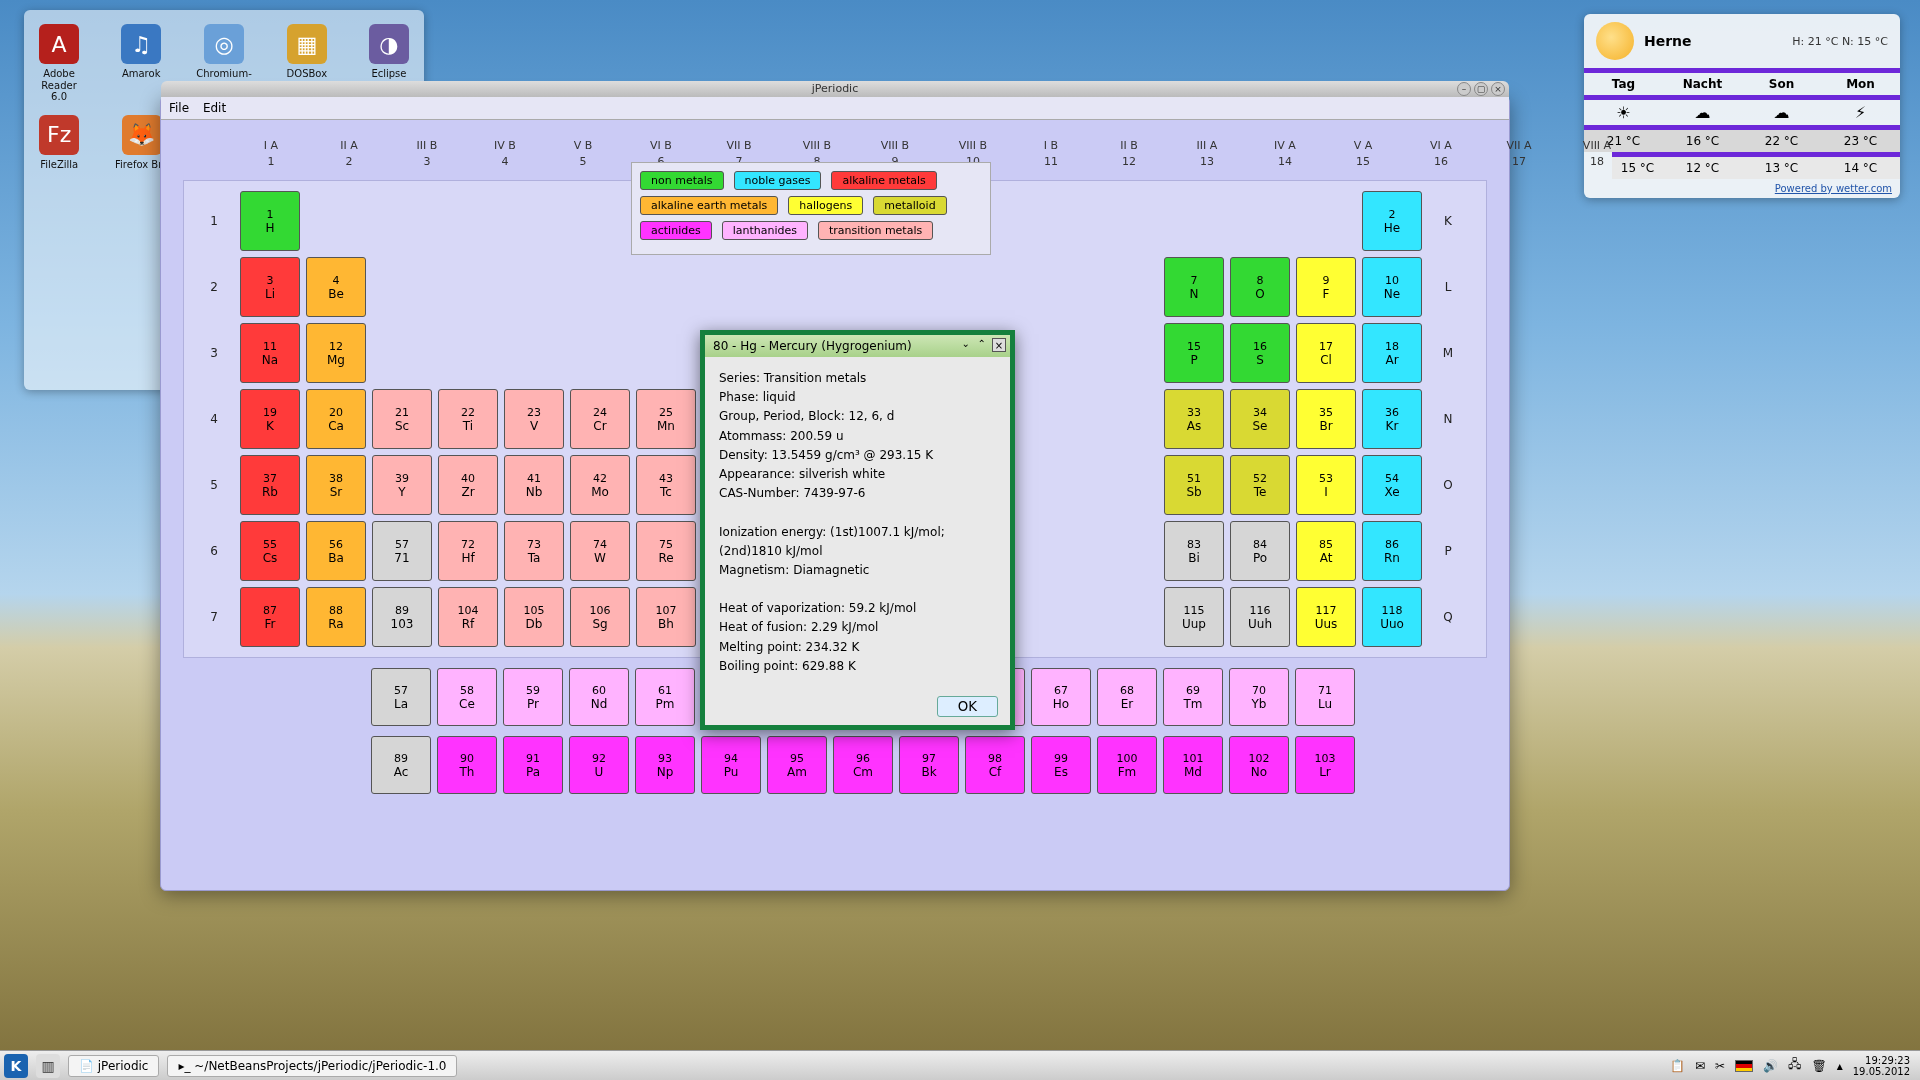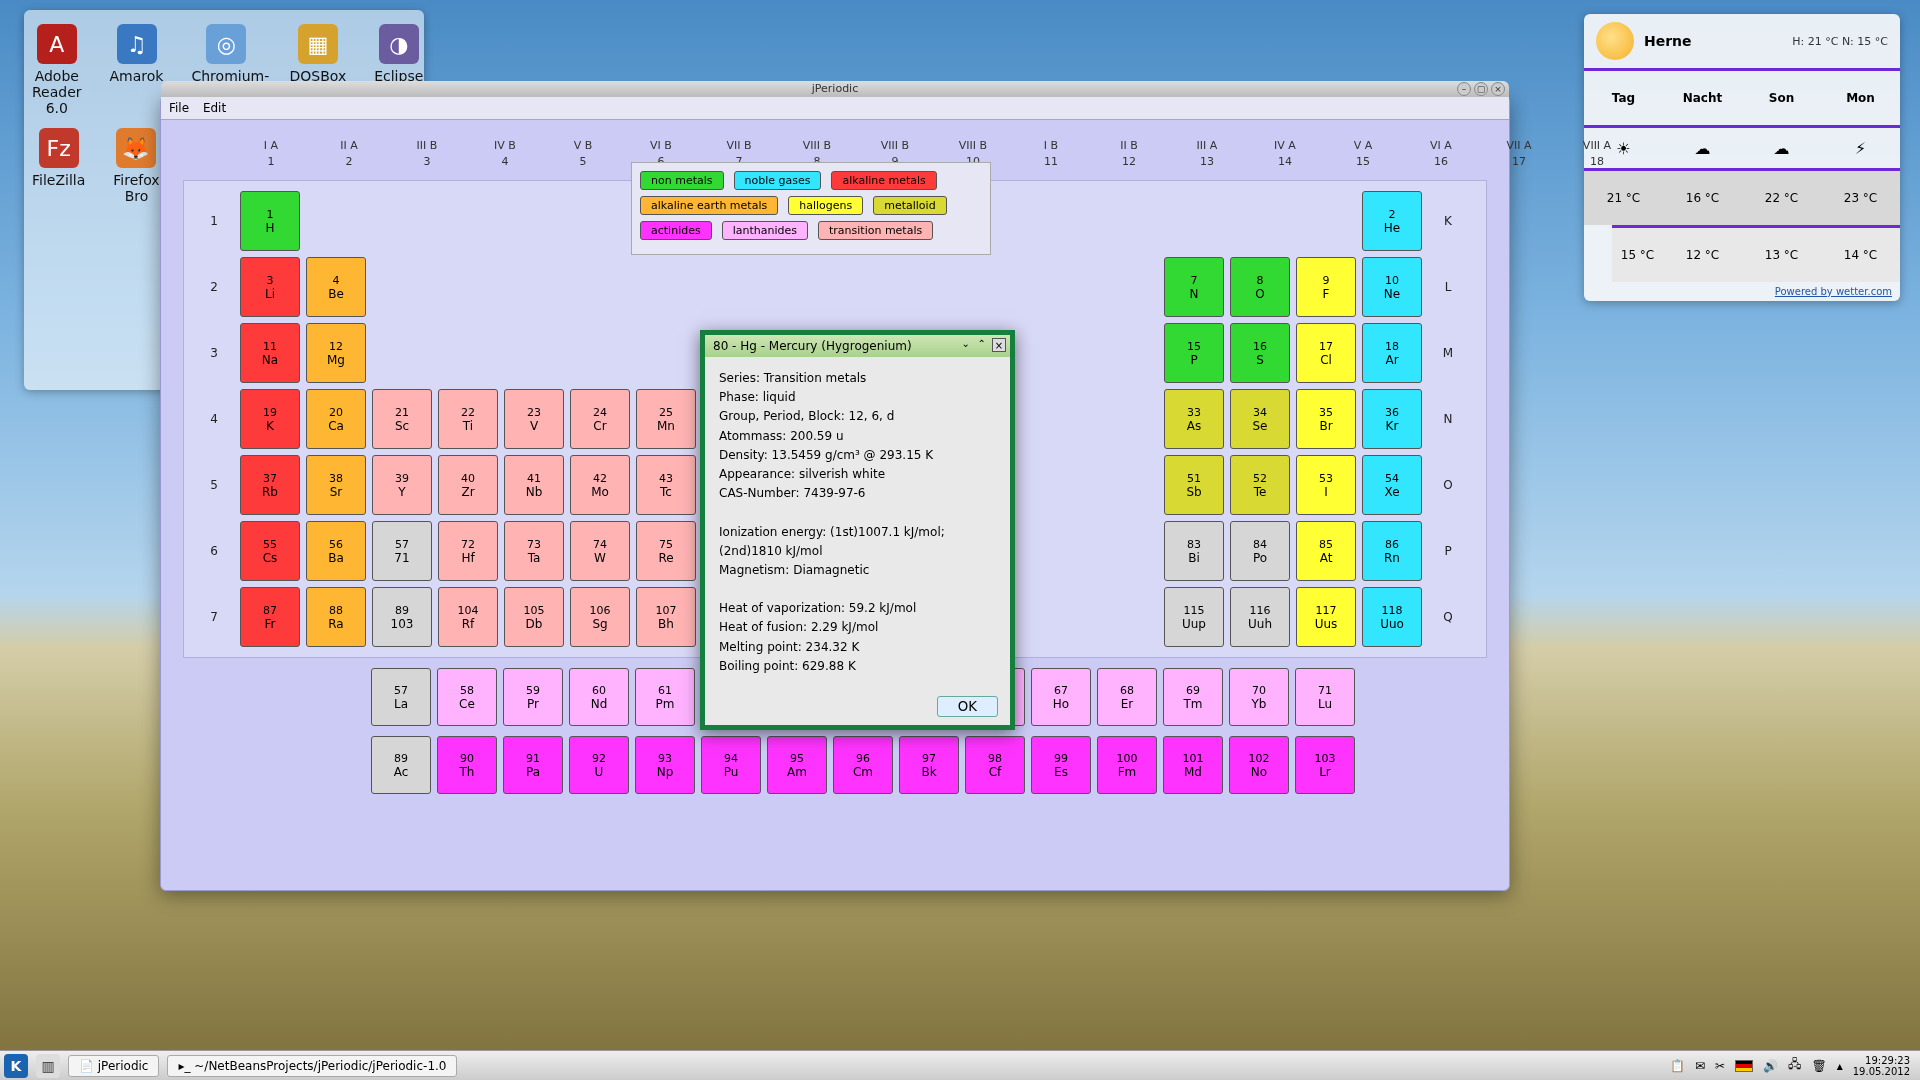--- a/index.html
+++ b/index.html
@@ -9,29 +9,29 @@
   position: relative;
 }
 
 .desktop-icons { position: absolute; left: 24px; top: 10px; width: 400px; height: 380px;
   background: rgba(255,255,255,0.55); border-radius: 6px; box-shadow: 0 2px 10px rgba(0,0,0,.3);
   padding: 14px 8px;
 }
 .desktop-icons .row { display:flex; gap: 28px; margin-bottom:12px; }
 .dicon { width:70px; text-align:center; cursor:pointer; }
 .dicon .g { width:40px; height:40px; margin:0 auto 4px; border-radius:6px; display:flex; align-items:center; justify-content:center; font-size:22px; color:#fff;}
-.dicon .lbl { font-size:14px; color:#111; line-height:1.15; }
+.dicon .lbl { font-size:10px; color:#111; line-height:1.15; }
 
 .weather { position:absolute; right:20px; top:14px; width:316px; background:rgba(250,250,250,.9); border-radius:6px; box-shadow:0 2px 10px rgba(0,0,0,.3); font-size:12px; }
 .weather .top { display:flex; padding:8px 12px; align-items:center;}
 .weather .sun { width:38px; height:38px; border-radius:50%; background: radial-gradient(circle at 40% 40%, #ffe08a, #f5b128); margin-right:10px;}
 .weather .loc { font-weight:bold; font-size:14px;}
 .weather .hl { margin-left:auto; font-size:11px; color:#333;}
 .weather .gridw { display:grid; grid-template-columns: repeat(4,1fr); text-align:center; }
-.weather .gridw > div { padding:20px 0; border-top:3px solid #6d28d9;}
+.weather .gridw > div { padding:4px 0; border-top:5px solid #6d28d9;}
 .weather .hdr { font-weight:bold; background:transparent;}
 .weather .icn { height:30px; display:flex; align-items:center; justify-content:center; font-size:16px;}
 .weather .foot { text-align:right; font-size:10px; color:#2255aa; padding:4px 8px; text-decoration:underline;}
 
 .win { position:absolute; left:160px; top:96px; width:1350px; height:795px;
   background:#cbcbf5; border:1px solid #9a9ad0; border-radius:6px; box-shadow:0 4px 20px rgba(0,0,0,.4);}
 .titlebar { position:absolute; top:-16px; left:0; right:0; height:16px; background:linear-gradient(#ddd,#bbb); border-radius:6px 6px 0 0; font-size:11px; text-align:center; line-height:16px; color:#333;}
 .titlebar .wbtns { position:absolute; right:4px; top:1px; display:flex; gap:3px;}
 .wbtn { width:14px; height:14px; border-radius:7px; background:#ccc; border:1px solid #888; font-size:9px; line-height:12px; text-align:center;}
 .menubar { background:#e6e6f5; font-size:12px; padding:4px 8px; border-bottom:1px solid #aaa; }

